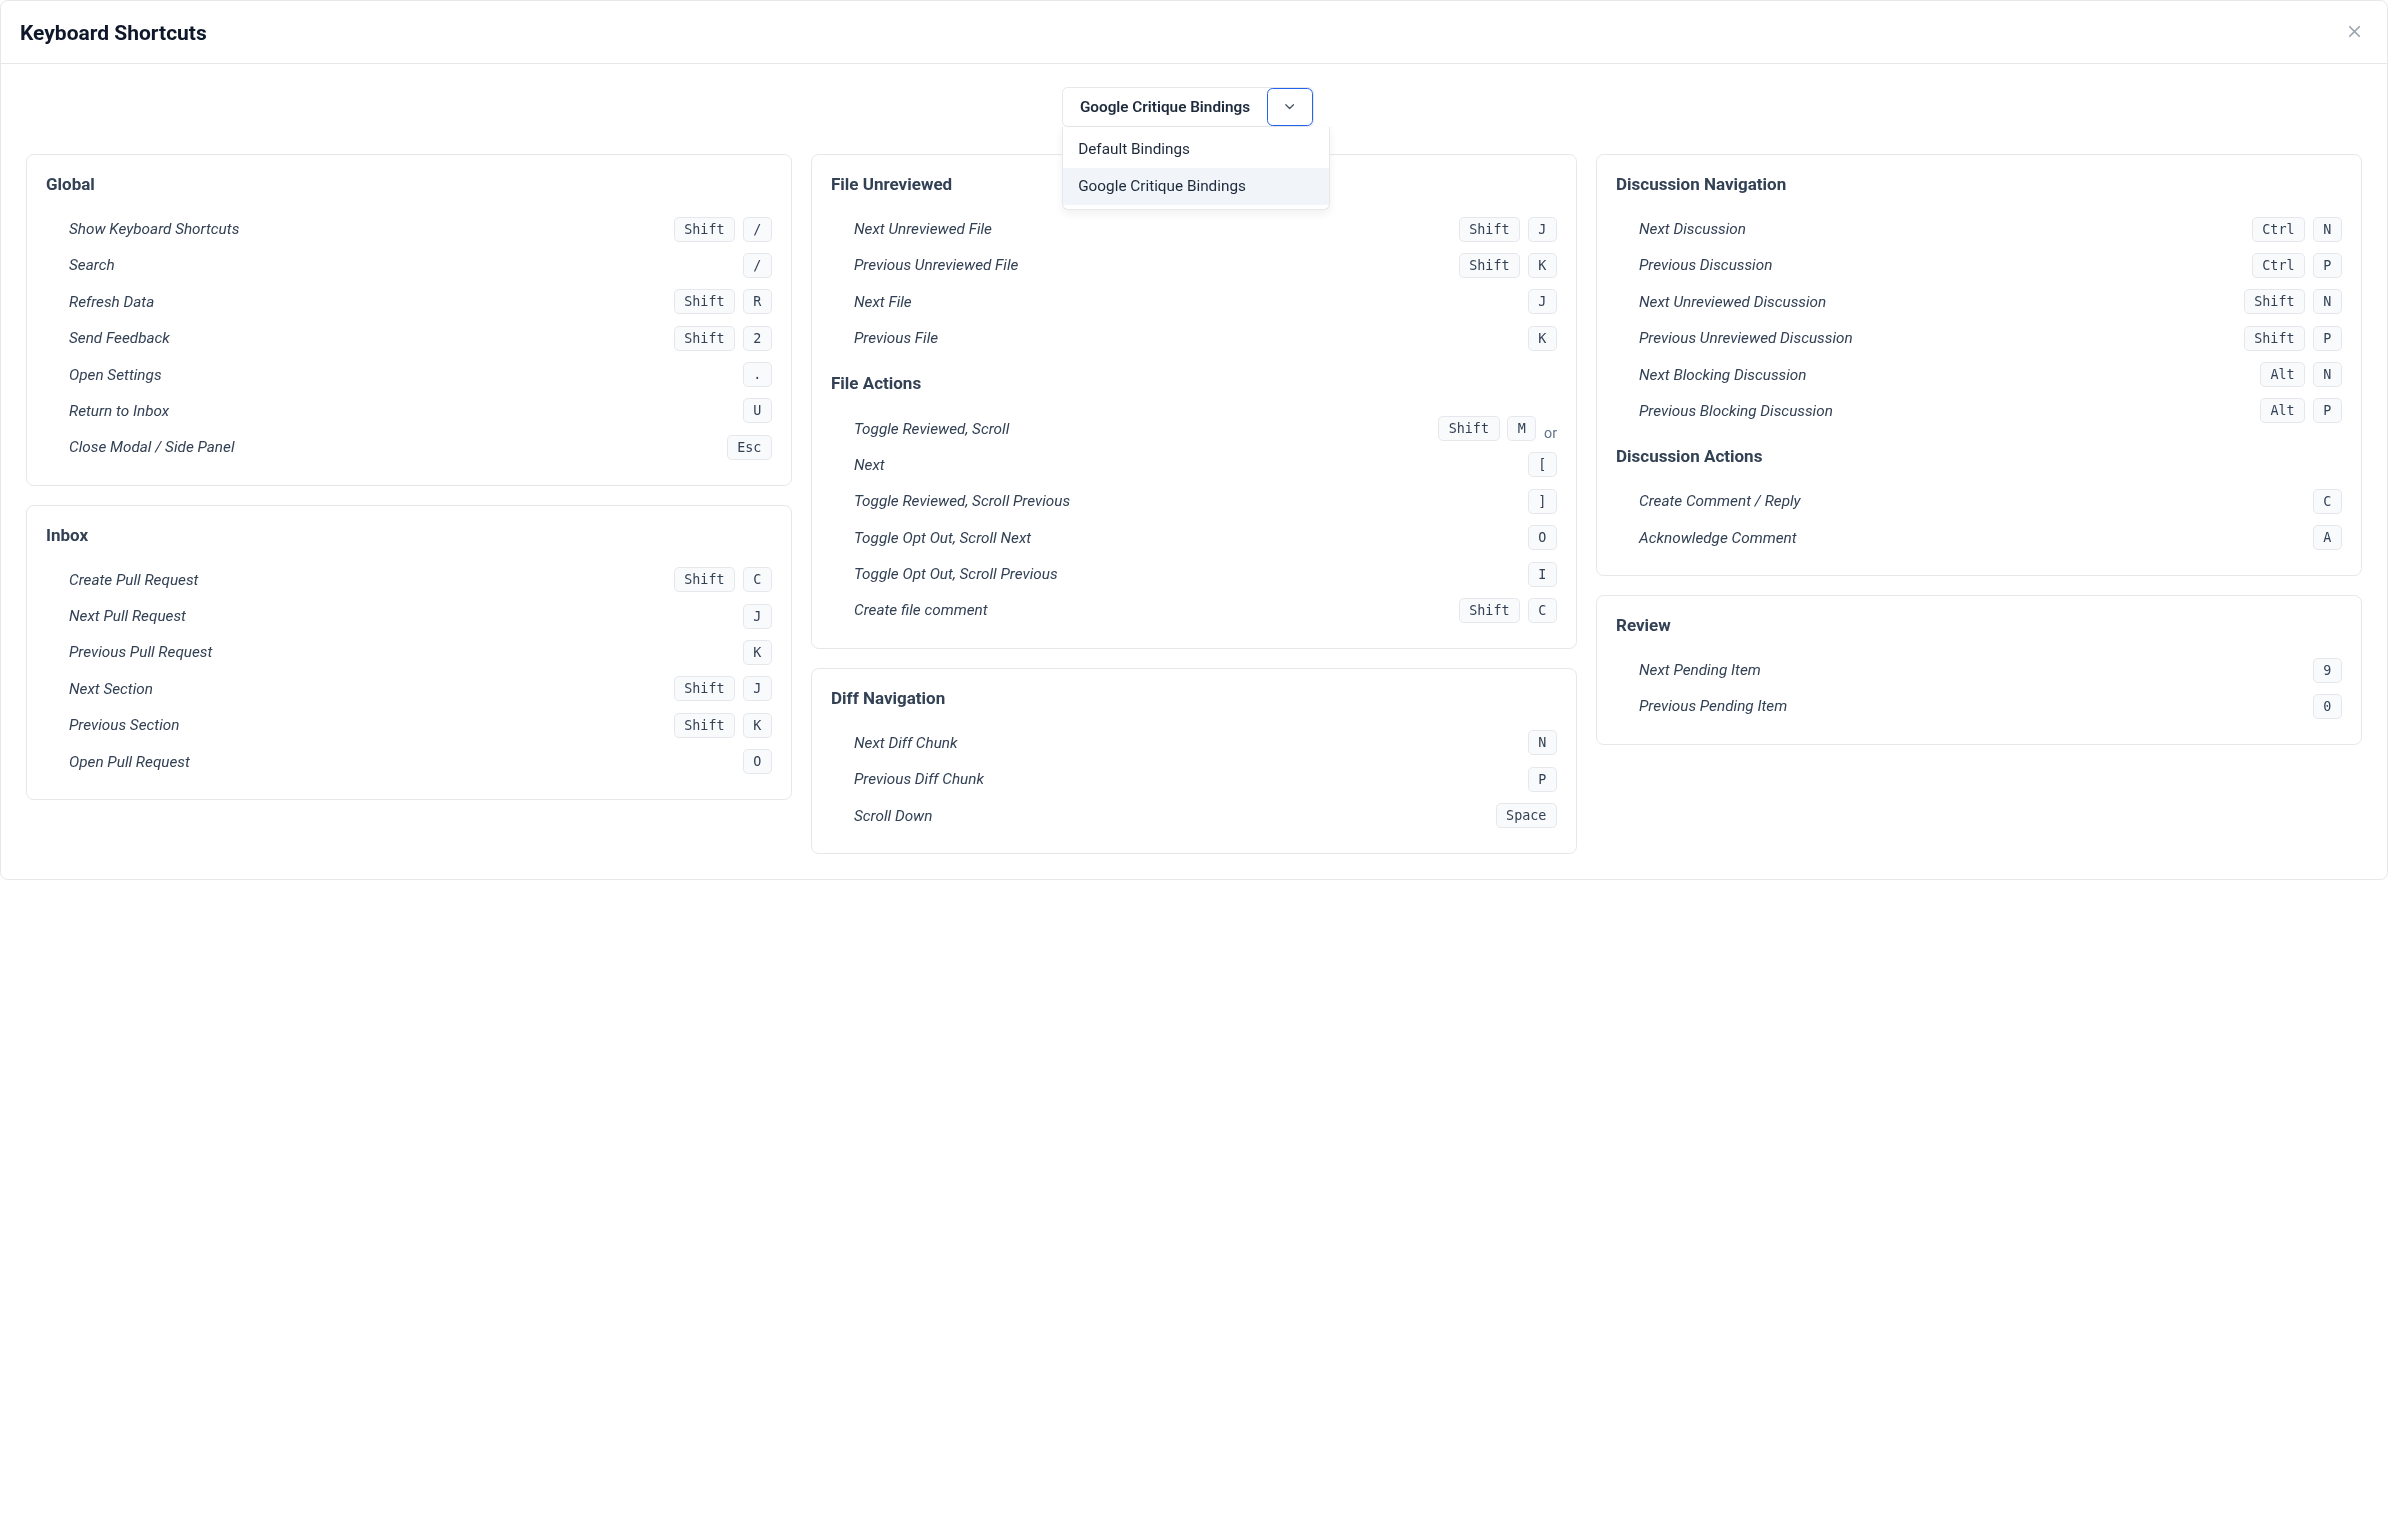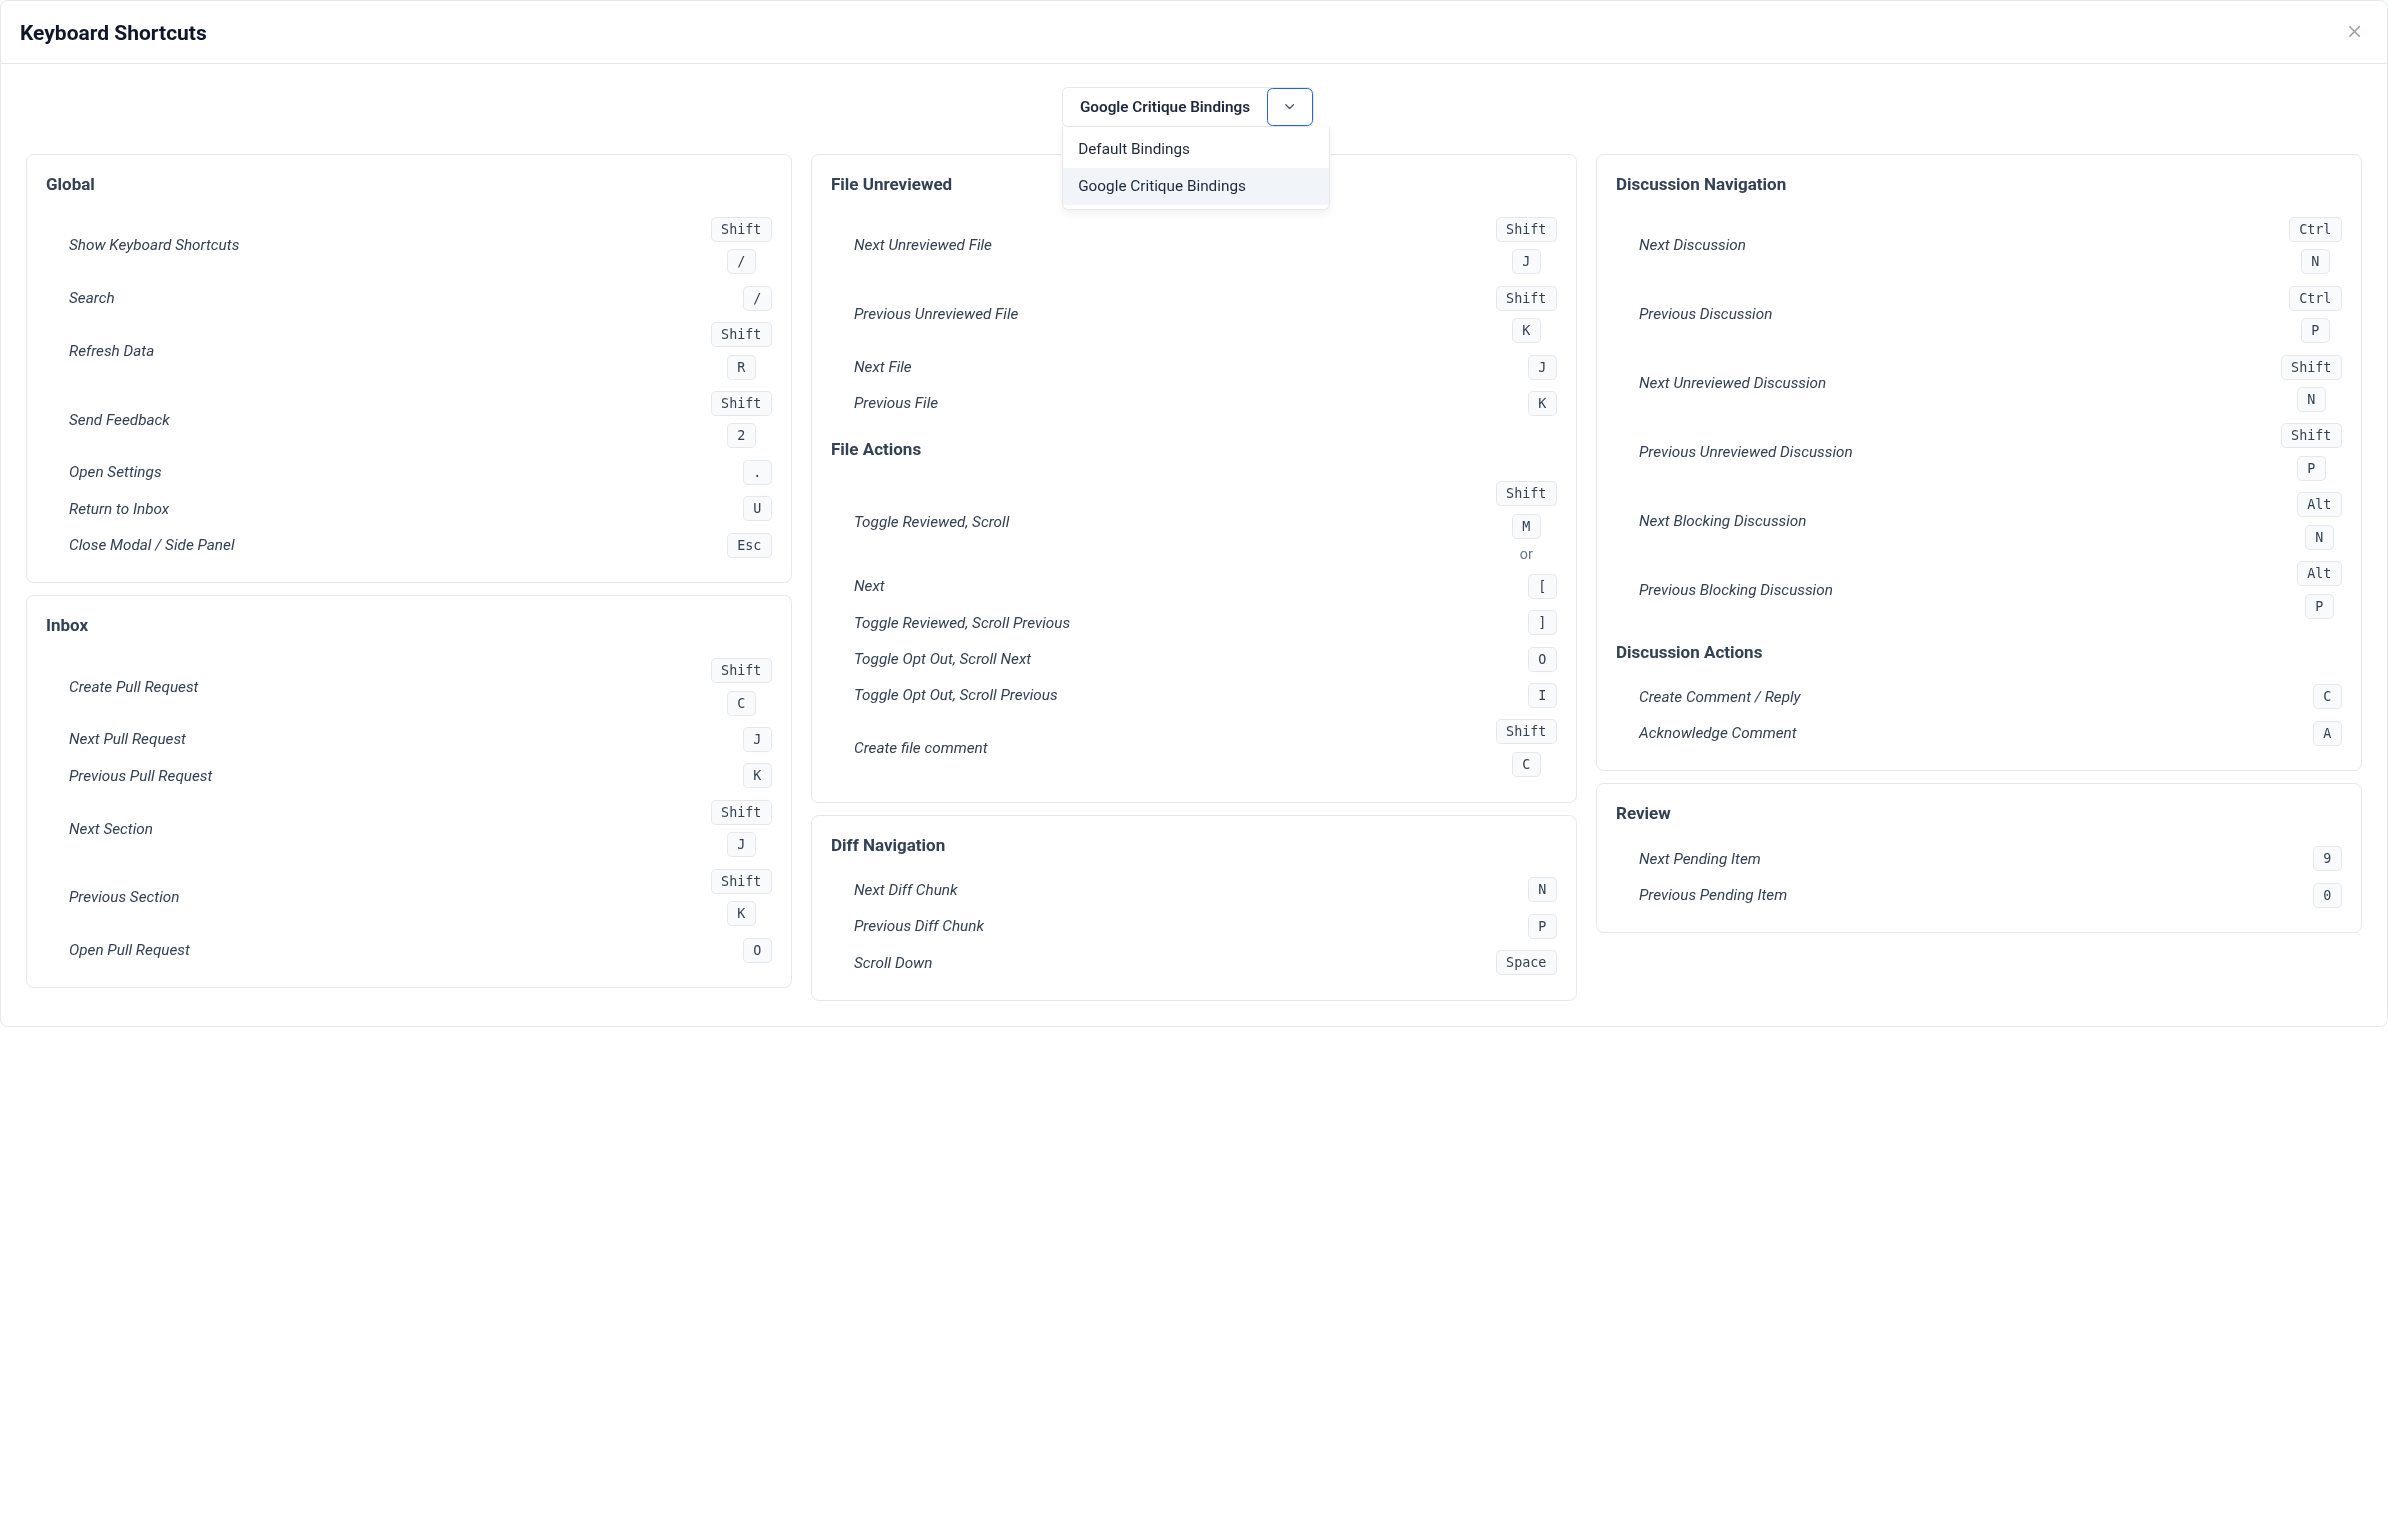--- a/index.html
+++ b/index.html
@@ -94,21 +94,21 @@
   }
   .dropdown-item.selected {
     background: #f1f5f9;
   }
   .panels {
     display: grid;
     grid-template-columns: 1fr 1fr 1fr;
     gap: 19px;
     padding: 27px 25px 25px 25px;
   }
-  .col { display: flex; flex-direction: column; gap: 12px; }
+  .col { display: flex; flex-direction: column; gap: 19px; }
   .panel {
     border: 1px solid #e5e7eb;
     border-radius: 7.6px;
     padding: 19px 19px 19px 19px;
   }
   .section-title {
     font-size: 17px;
     font-weight: 700;
     color: #334155;
     margin-bottom: 17px;
@@ -122,23 +122,22 @@
     min-height: 32.5px;
   }
   .shortcut-label {
     font-size: 15.3px;
     color: #334155;
     padding-left: 23px;
     font-style: italic;
   }
   .keys {
     display: flex;
-    align-items: center;
+    align-items: flex-end;
     gap: 7.6px;
-    flex-direction: column;
   }
   .key {
     display: inline-flex;
     align-items: center;
     justify-content: center;
     min-width: 27px;
     height: 25px;
     padding: 0 9.6px;
     border: 1px solid #e5e7eb;
     border-radius: 4.8px;

